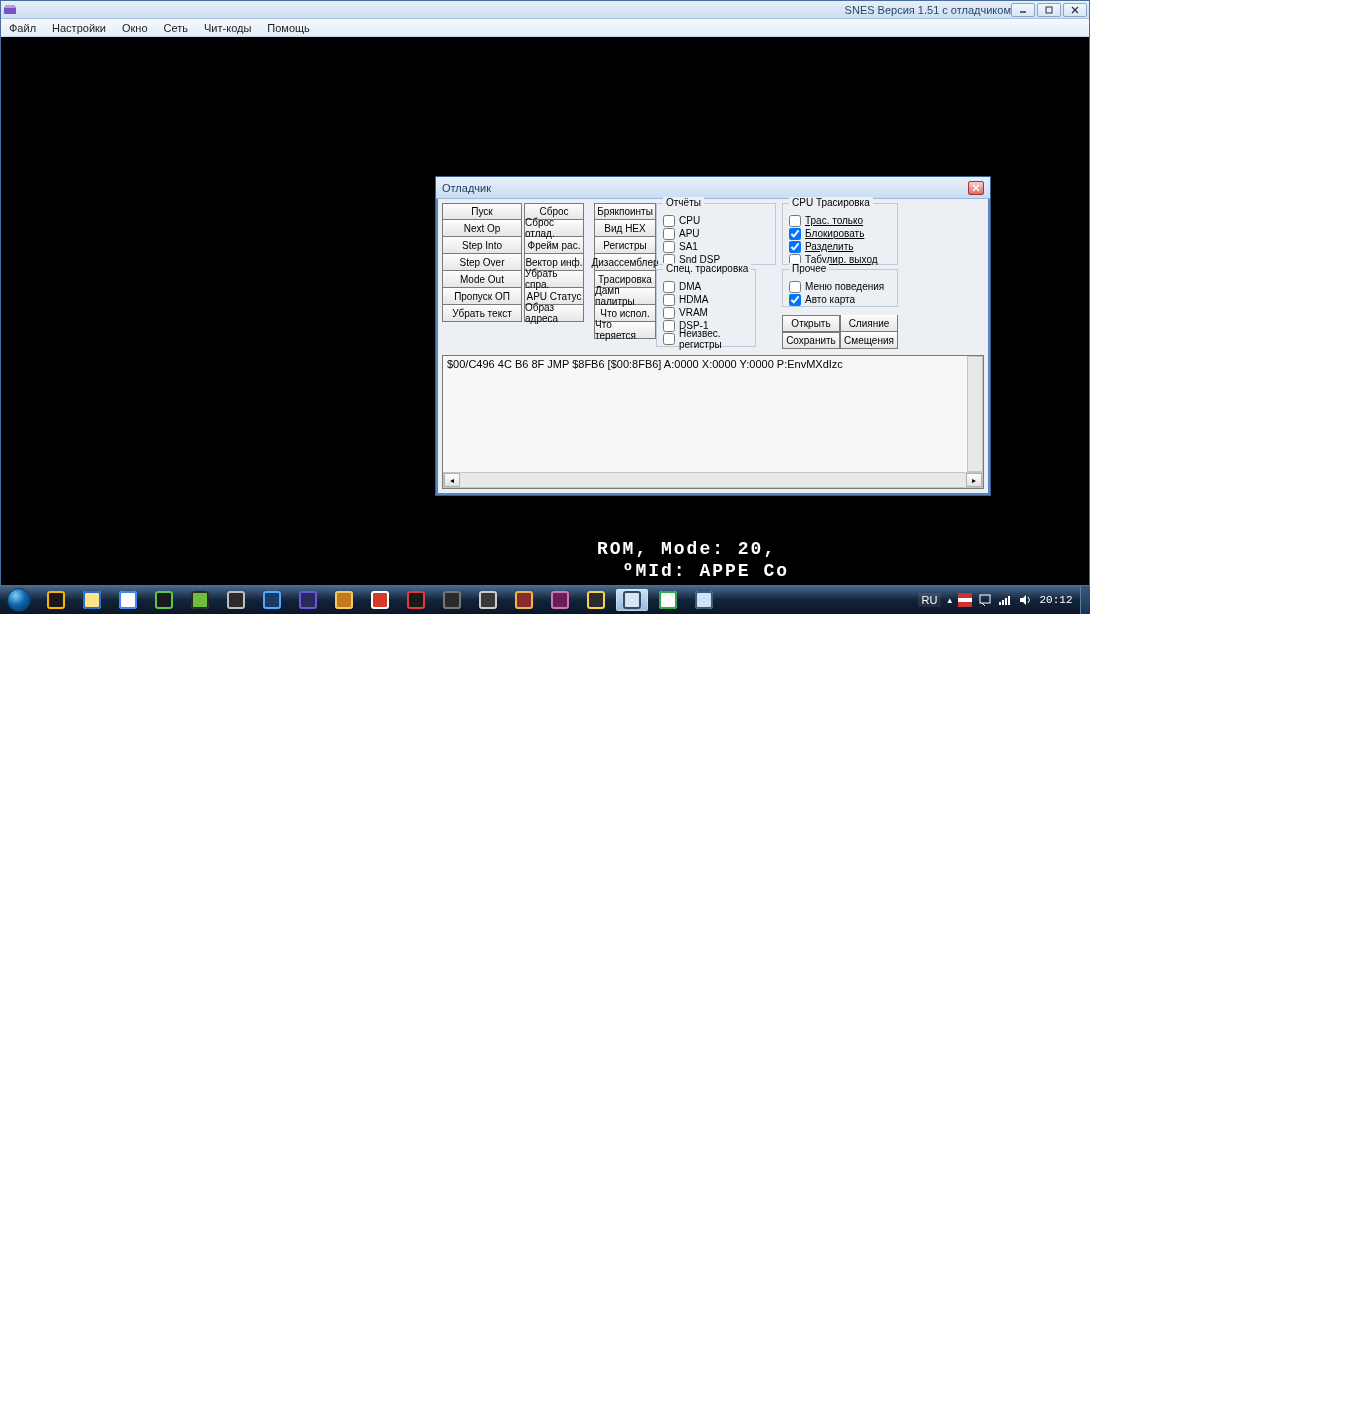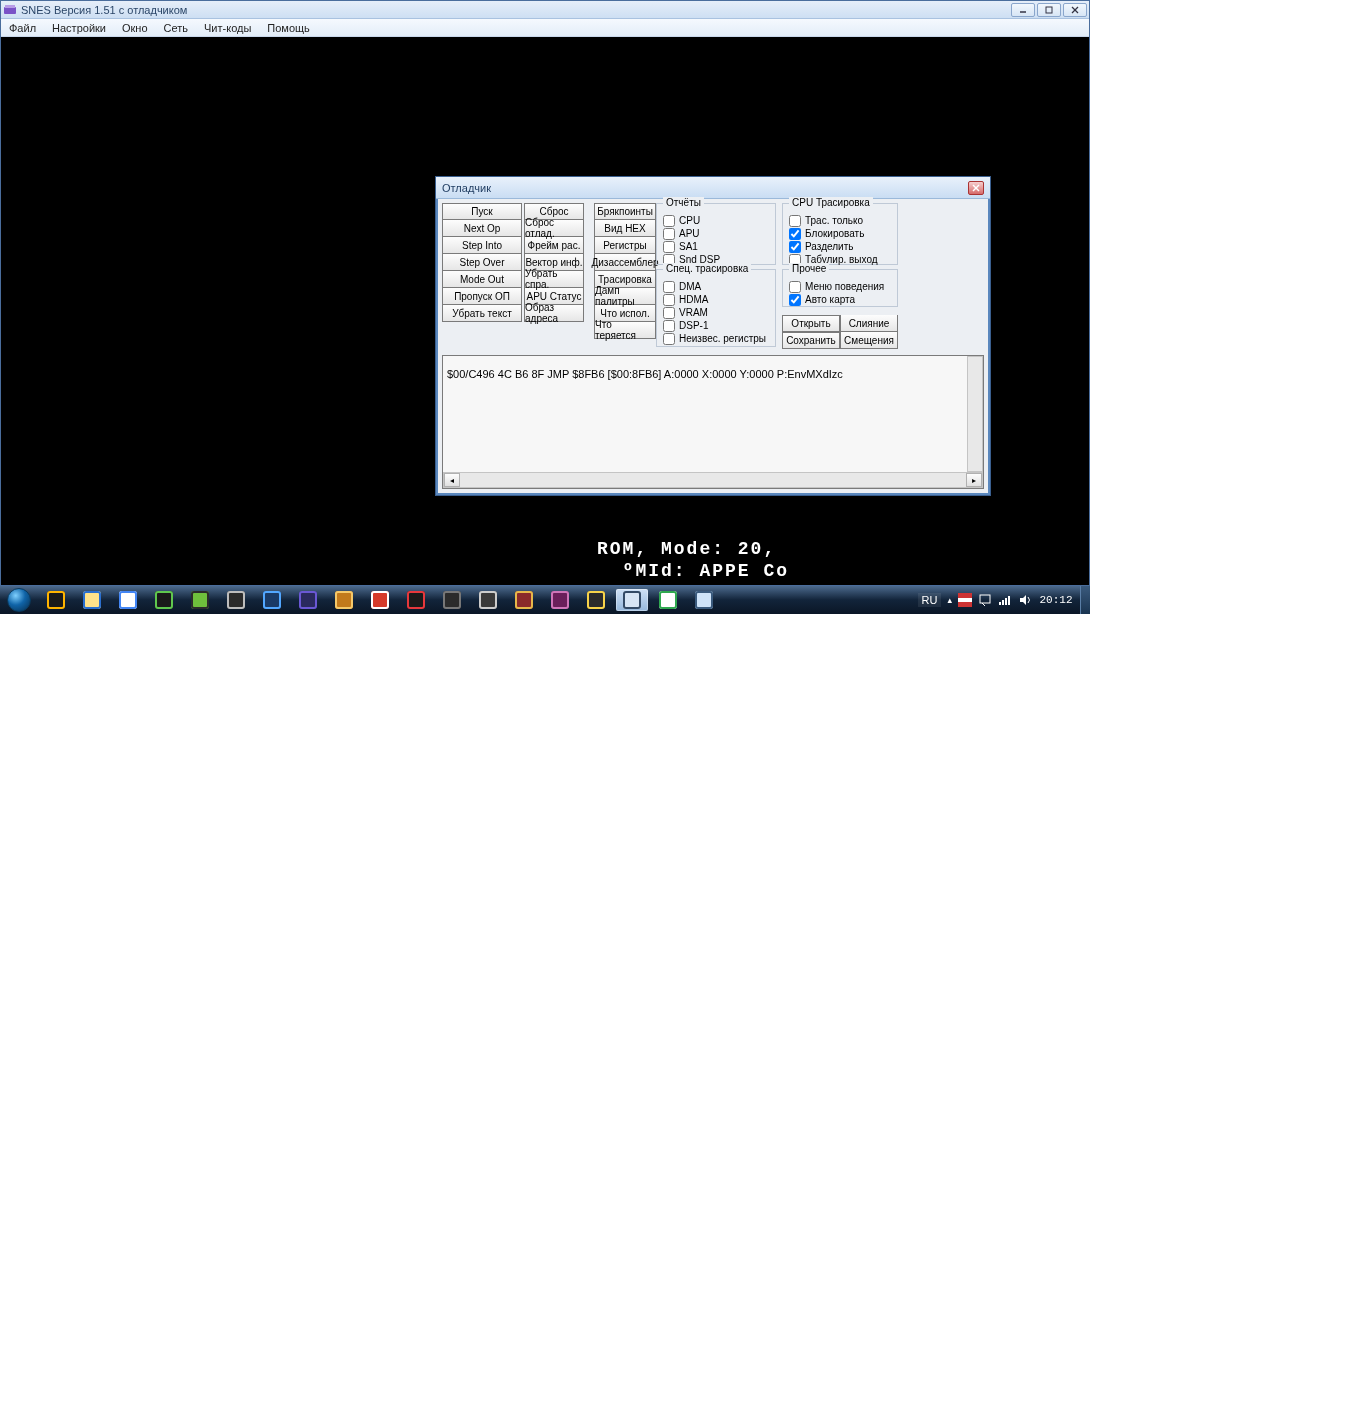--- a/index.html
+++ b/index.html
@@ -3,21 +3,21 @@
 <meta charset="utf-8">
 <style>
 * { box-sizing: border-box; margin: 0; padding: 0; font-family: "Segoe UI", Tahoma, sans-serif; }
 html, body { width: 1366px; height: 1404px; background: #fff; }
 .screen { width: 1090px; height: 615px; position: relative; }
 
 
 .mainwin { position: absolute; left: 0; top: 0; width: 1090px; height: 586px; border: 1px solid #4a6d9c; background: #000; }
 .titlebar { height: 18px; background: linear-gradient(#e6eef9, #cddff3); display: flex; align-items: center; padding: 0 2px; font-size: 11px; color: #2b4668; border-bottom: 1px solid #a9c2e0; }
 .titlebar .app-icon { width: 14px; height: 12px; margin-right: 4px; }
-.titlebar .title { flex: 1; }
+.titlebar .title { flex: 1; text-align: right; }
 .wcontrols { display: flex; gap: 2px; }
 .wbtn { width: 24px; height: 14px; border: 1px solid #8aa6cc; background: linear-gradient(#f2f7fd,#d7e5f5); border-radius: 2px; display: flex; align-items: center; justify-content: center; font-size: 9px; }
 .wbtn svg { display: block; }
 
 .menubar { height: 18px; background: linear-gradient(#f5f9fe,#e3edf8); display: flex; align-items: center; font-size: 11px; color: #222; border-bottom: 1px solid #c9d8ec; }
 .menubar span { padding: 0 8px; }
 
 .game-area { position: absolute; left: 1px; top: 37px; right: 1px; bottom: 1px; background: #000; }
 
 .rom-text { position: absolute; left: 595px; top: 500px; font-family: "Courier New", monospace; font-size: 18px; letter-spacing: 2px; color: #fff; font-weight: bold; line-height: 22px; white-space: pre; }
@@ -36,29 +36,29 @@
 .btncol.b3 { left: 144px; width: 62px; margin-left: 8px; }
 .dbtn { width: 100%; height: 17px; margin-bottom: 0; border: 1px solid #7a7a7a; background: linear-gradient(#fdfdfd,#e6e6e6); font-size: 10px; display: flex; align-items: center; justify-content: center; }
 .dbtn + .dbtn { border-top: none; }
 
 .group { position: absolute; border: 1px solid #bfc9d6; padding: 10px 6px 4px 6px; }
 .group .legend { position: absolute; top: -7px; left: 6px; background: #eceff3; padding: 0 3px; font-size: 10px; }
 .chk { display: flex; align-items: center; font-size: 10px; height: 13px; }
 .chk input { width: 12px; height: 12px; margin-right: 4px; }
 
 .g-reports { left: 214px; top: 0; width: 120px; height: 62px; }
-.g-spec { left: 214px; top: 66px; width: 120px; height: 78px; }
-.g-cpu { left: 340px; top: 0; width: 116px; height: 62px; }
+.g-spec { left: 214px; top: 66px; width: 100px; height: 78px; }
+.g-cpu { left: 340px; top: 0; width: 116px; height: 62px; text-decoration: underline; }
 .g-other { left: 340px; top: 66px; width: 116px; height: 38px; }
 
 .filebtns { position: absolute; left: 340px; top: 112px; width: 116px; }
 .filebtns .row { display: flex; }
 .filebtns .dbtn { flex: 1; }
 
-.trace { position: absolute; left: 0; top: 152px; right: 0; bottom: 0; border: 1px solid #7a7a7a; background: #f7f7f7; font-family: "Courier New", monospace; font-size: 11px; padding: 12px 4px; overflow: auto; }
+.trace { position: absolute; left: 0; top: 152px; right: 0; bottom: 0; border: 1px solid #7a7a7a; background: #f7f7f7; font-family: "Courier New", monospace; font-size: 11px; padding: 2px 4px; overflow: auto; }
 .trace-scroll-v { position: absolute; right: 1px; top: 153px; width: 16px; bottom: 17px; background: #e8e8e8; border:1px solid #c4c4c4; }
 .trace-scroll-h { position: absolute; left: 1px; right: 1px; bottom: 1px; height: 16px; background: #e8e8e8; border:1px solid #c4c4c4; display:flex; }
 .sb-arrow { width:16px; height:100%; background:linear-gradient(#fdfdfd,#e0e0e0); border:1px solid #b0b0b0; display:flex;align-items:center;justify-content:center;font-size:8px;}
 
 
 .taskbar { position: absolute; left: 0; top: 586px; width: 1090px; height: 28px; background: linear-gradient(#4c6a8d 0%, #12243a 50%, #0a1626 100%); display: flex; align-items: center; }
 .start { width: 38px; height: 28px; display:flex;align-items:center;justify-content:center; }
 .start-orb { width: 24px; height: 24px; border-radius: 50%; background: radial-gradient(circle at 35% 30%, #7fd0ff, #1064a8 45%, #062c4c 100%); border:1px solid #0a3a5e; }
 .tb-icon { width: 32px; height: 22px; margin: 0 2px; border-radius: 2px; display:flex;align-items:center;justify-content:center; }
 .tb-icon.active { background: linear-gradient(#cfe1f6,#96b8dd); box-shadow: inset 0 0 0 1px #fff5; }

